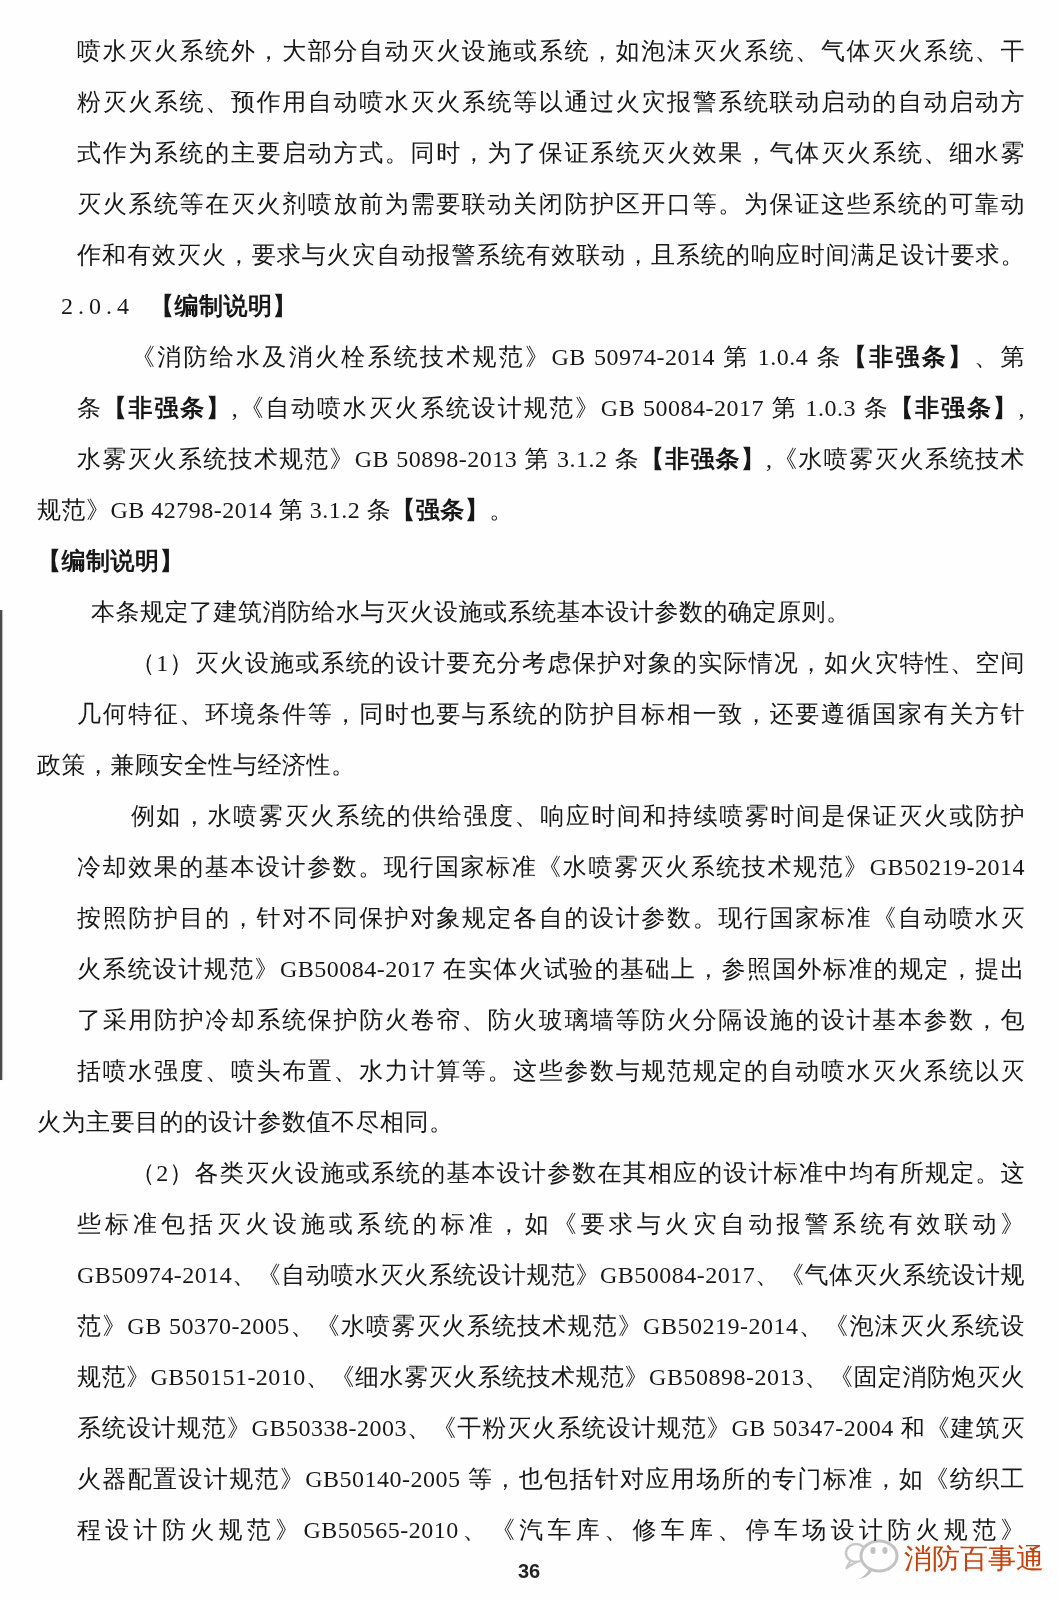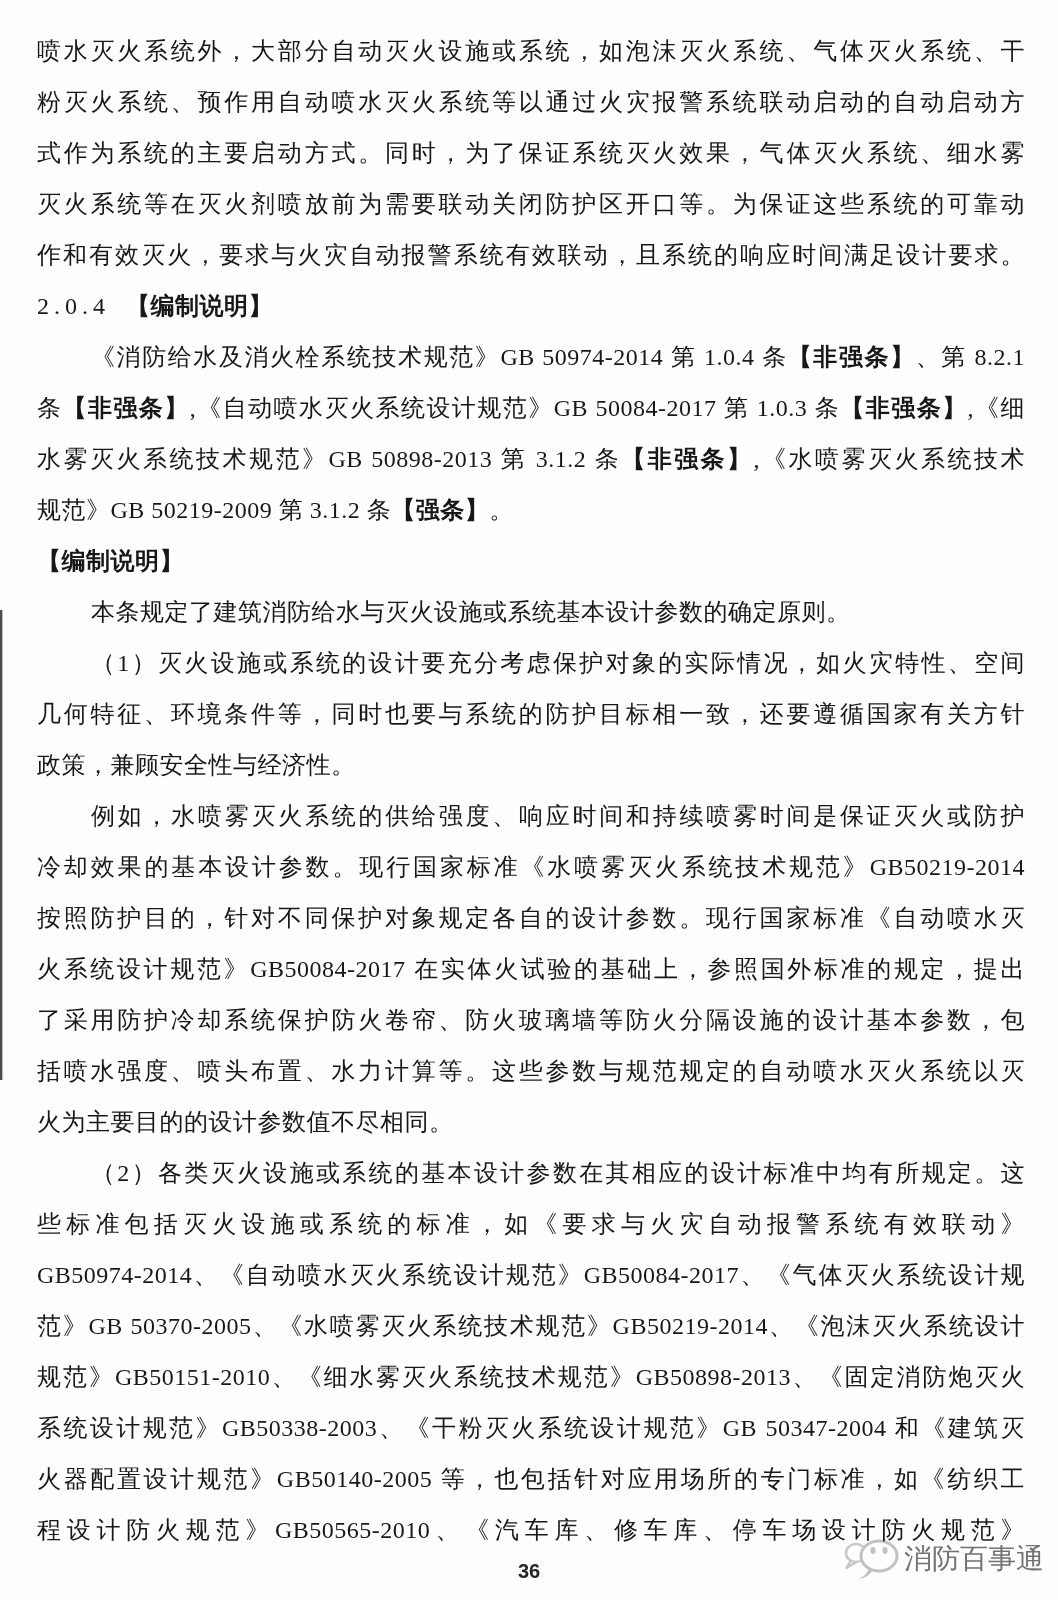--- a/index.html
+++ b/index.html
@@ -35,24 +35,25 @@
     line-height: 51px;
     height: 51px;
     overflow: hidden;
     text-align: justify;
     text-align-last: left;
     letter-spacing: 0.5px;
   }
   .line.justify {
     text-align-last: justify;
     text-justify: inter-character;
+    margin-left: 40px;
   }
   .line.indent { text-indent: 54px; }
   .seg.bold { font-weight: 700; }
-  .seg.spaced { letter-spacing: 5px; margin-right: 16px; }
+  .seg.spaced { letter-spacing: 5px; margin-right: 16px; margin-left: 24px; }
   .footer {
     position: absolute;
     left: 0; right: 0; top: 1560px;
     text-align: center;
     font-family: "Liberation Sans", "DejaVu Sans", sans-serif;
     font-weight: 700;
     font-size: 20px;
     color: #242424;
     z-index: 1;
   }
@@ -61,21 +62,21 @@
     left: 843px; top: 1536px;
     display: flex;
     align-items: center;
     gap: 3px;
     z-index: 0;
     pointer-events: none;
   }
   .watermark .wm-text {
     font-family: Liberation Serif, serif;
     font-size: 28px;
-    color: #737373;
+    color: #c2410c;
     letter-spacing: 0px;
     white-space: nowrap;
   }
 </style>
 </head>
 <body>
 
 <div class="page">
 
   <div class="scan-edge"></div>
@@ -95,21 +96,21 @@
   <main class="doc">
       <div class="line justify"><span class="seg">喷水灭火系统外，大部分自动灭火设施或系统，如泡沫灭火系统、气体灭火系统、干</span></div>
       <div class="line justify"><span class="seg">粉灭火系统、预作用自动喷水灭火系统等以通过火灾报警系统联动启动的自动启动方</span></div>
       <div class="line justify"><span class="seg">式作为系统的主要启动方式。同时，为了保证系统灭火效果，气体灭火系统、细水雾</span></div>
       <div class="line justify"><span class="seg">灭火系统等在灭火剂喷放前为需要联动关闭防护区开口等。为保证这些系统的可靠动</span></div>
       <div class="line justify"><span class="seg">作和有效灭火，要求与火灾自动报警系统有效联动，且系统的响应时间满足设计要求。</span></div>
       <div class="line"><span class="seg spaced">2.0.4</span><span class="seg bold">【编制说明】</span></div>
       <div class="line justify indent"><span class="seg">《消防给水及消火栓系统技术规范》GB 50974-2014 第 1.0.4 条</span><span class="seg bold">【非强条】</span><span class="seg">、第 8.2.1</span></div>
       <div class="line justify"><span class="seg">条</span><span class="seg bold">【非强条】</span><span class="seg">,《自动喷水灭火系统设计规范》GB 50084-2017 第 1.0.3 条</span><span class="seg bold">【非强条】</span><span class="seg">,《细</span></div>
       <div class="line justify"><span class="seg">水雾灭火系统技术规范》GB 50898-2013 第 3.1.2 条</span><span class="seg bold">【非强条】</span><span class="seg">,《水喷雾灭火系统技术</span></div>
-      <div class="line"><span class="seg">规范》GB 50219-2009 第 3.1.2 条</span><span class="seg bold">【强条】</span><span class="seg">。</span></div>
+      <div class="line"><span class="seg">规范》GB 42798-2014 第 3.1.2 条</span><span class="seg bold">【强条】</span><span class="seg">。</span></div>
       <div class="line"><span class="seg bold">【编制说明】</span></div>
       <div class="line indent"><span class="seg">本条规定了建筑消防给水与灭火设施或系统基本设计参数的确定原则。</span></div>
       <div class="line justify indent"><span class="seg">（1）灭火设施或系统的设计要充分考虑保护对象的实际情况，如火灾特性、空间</span></div>
       <div class="line justify"><span class="seg">几何特征、环境条件等，同时也要与系统的防护目标相一致，还要遵循国家有关方针</span></div>
       <div class="line"><span class="seg">政策，兼顾安全性与经济性。</span></div>
       <div class="line justify indent"><span class="seg">例如，水喷雾灭火系统的供给强度、响应时间和持续喷雾时间是保证灭火或防护</span></div>
       <div class="line justify"><span class="seg">冷却效果的基本设计参数。现行国家标准《水喷雾灭火系统技术规范》GB50219-2014</span></div>
       <div class="line justify"><span class="seg">按照防护目的，针对不同保护对象规定各自的设计参数。现行国家标准《自动喷水灭</span></div>
       <div class="line justify"><span class="seg">火系统设计规范》GB50084-2017 在实体火试验的基础上，参照国外标准的规定，提出</span></div>
       <div class="line justify"><span class="seg">了采用防护冷却系统保护防火卷帘、防火玻璃墙等防火分隔设施的设计基本参数，包</span></div>

